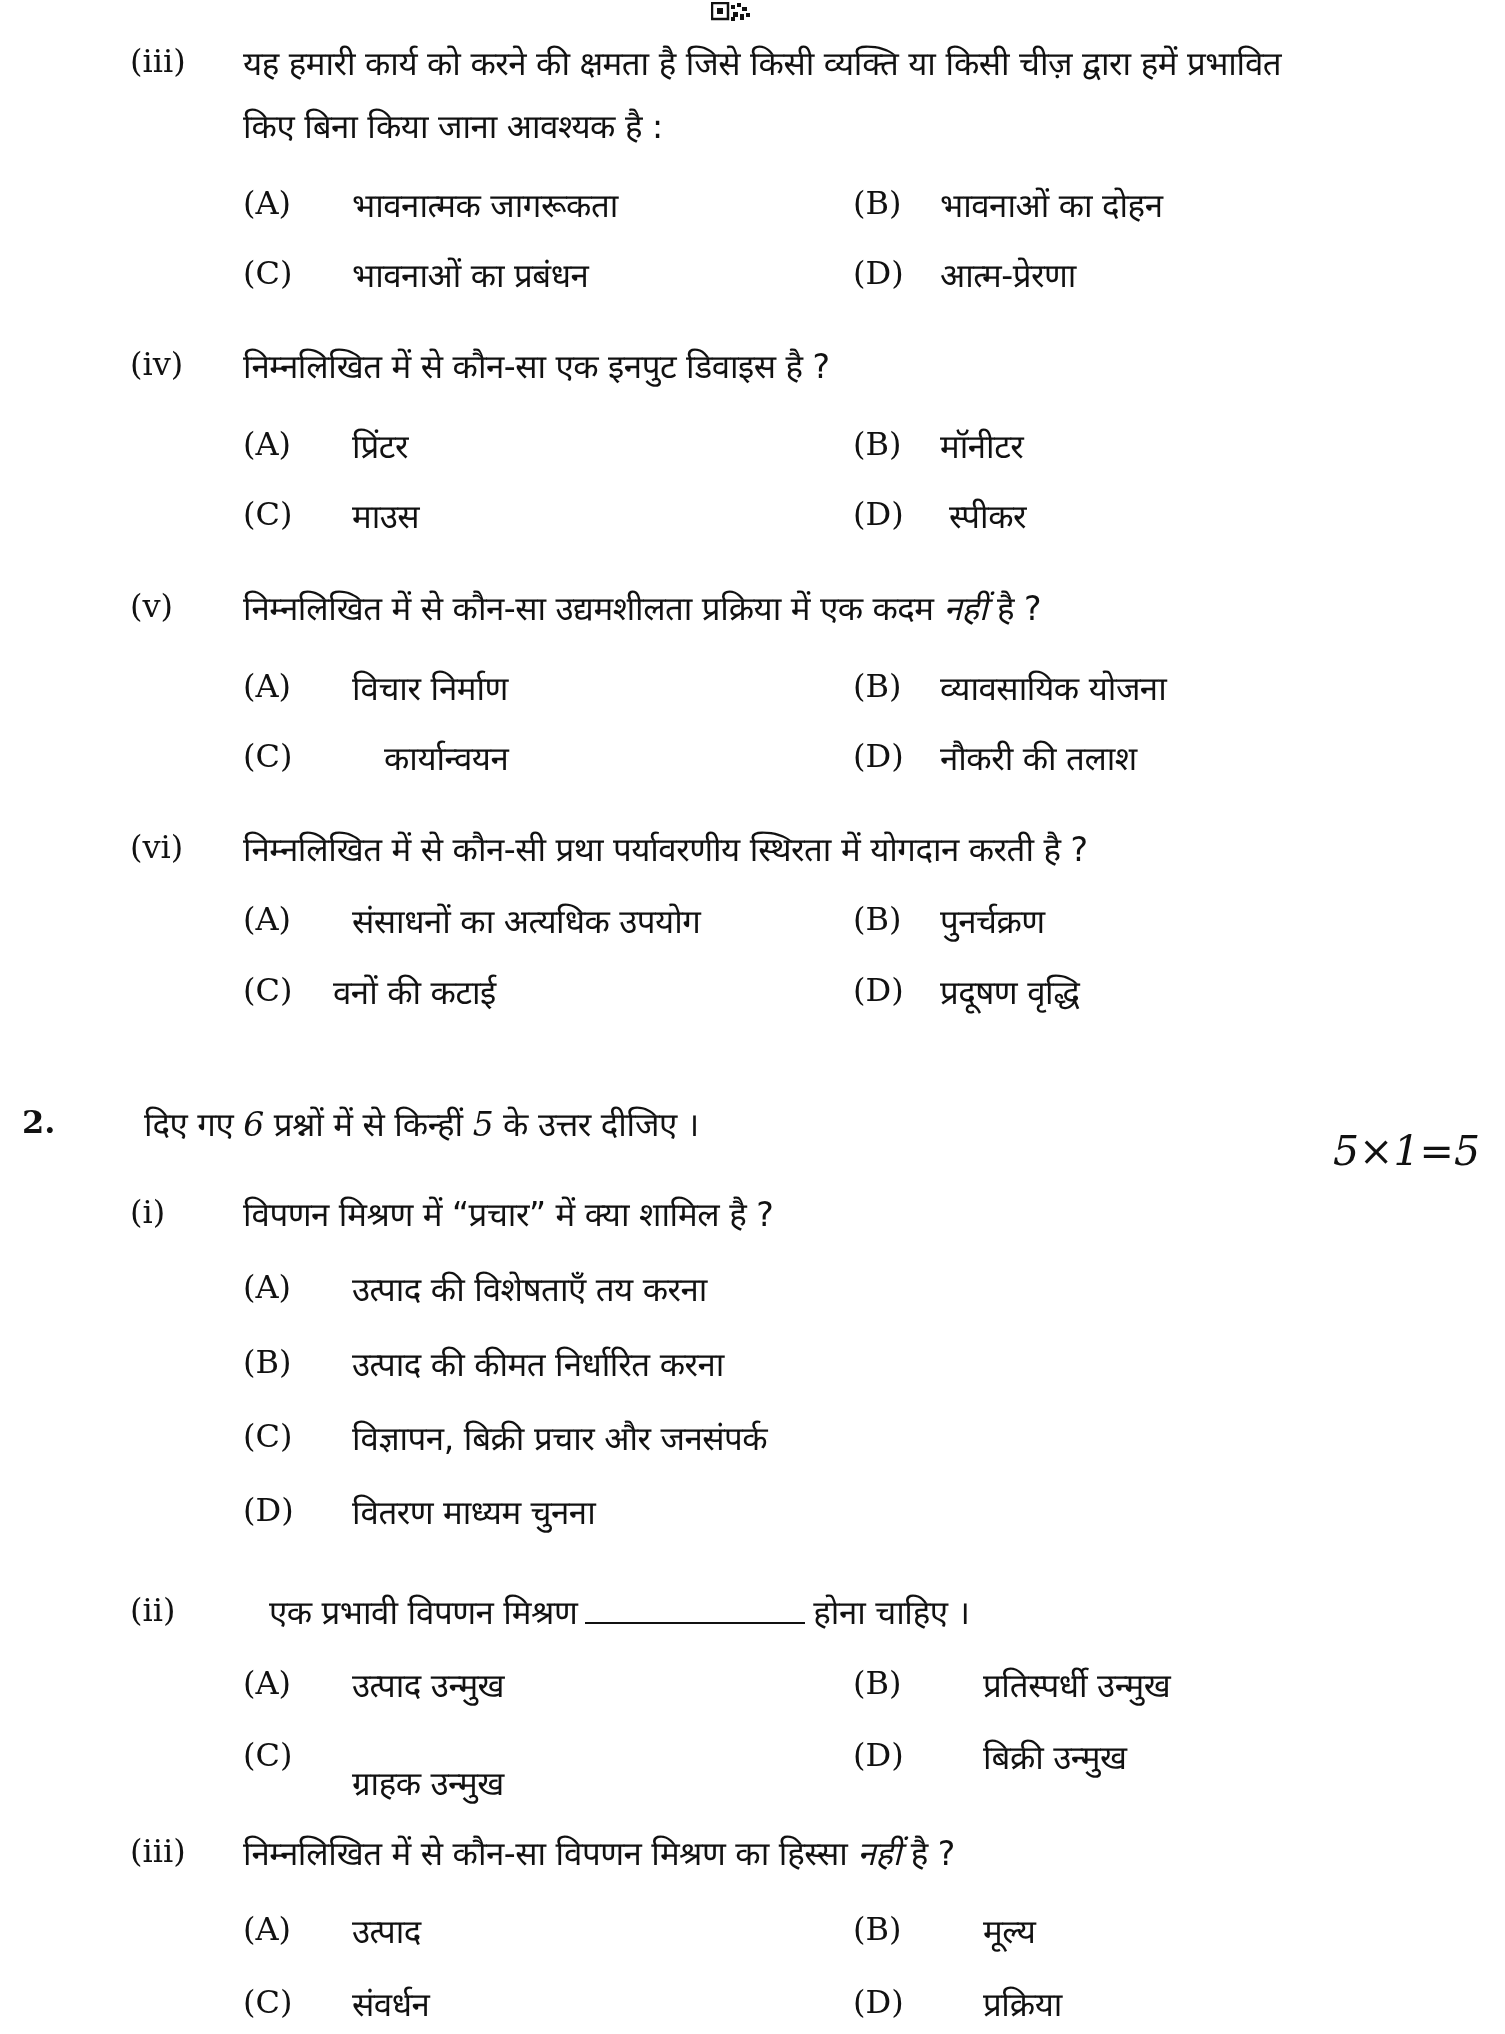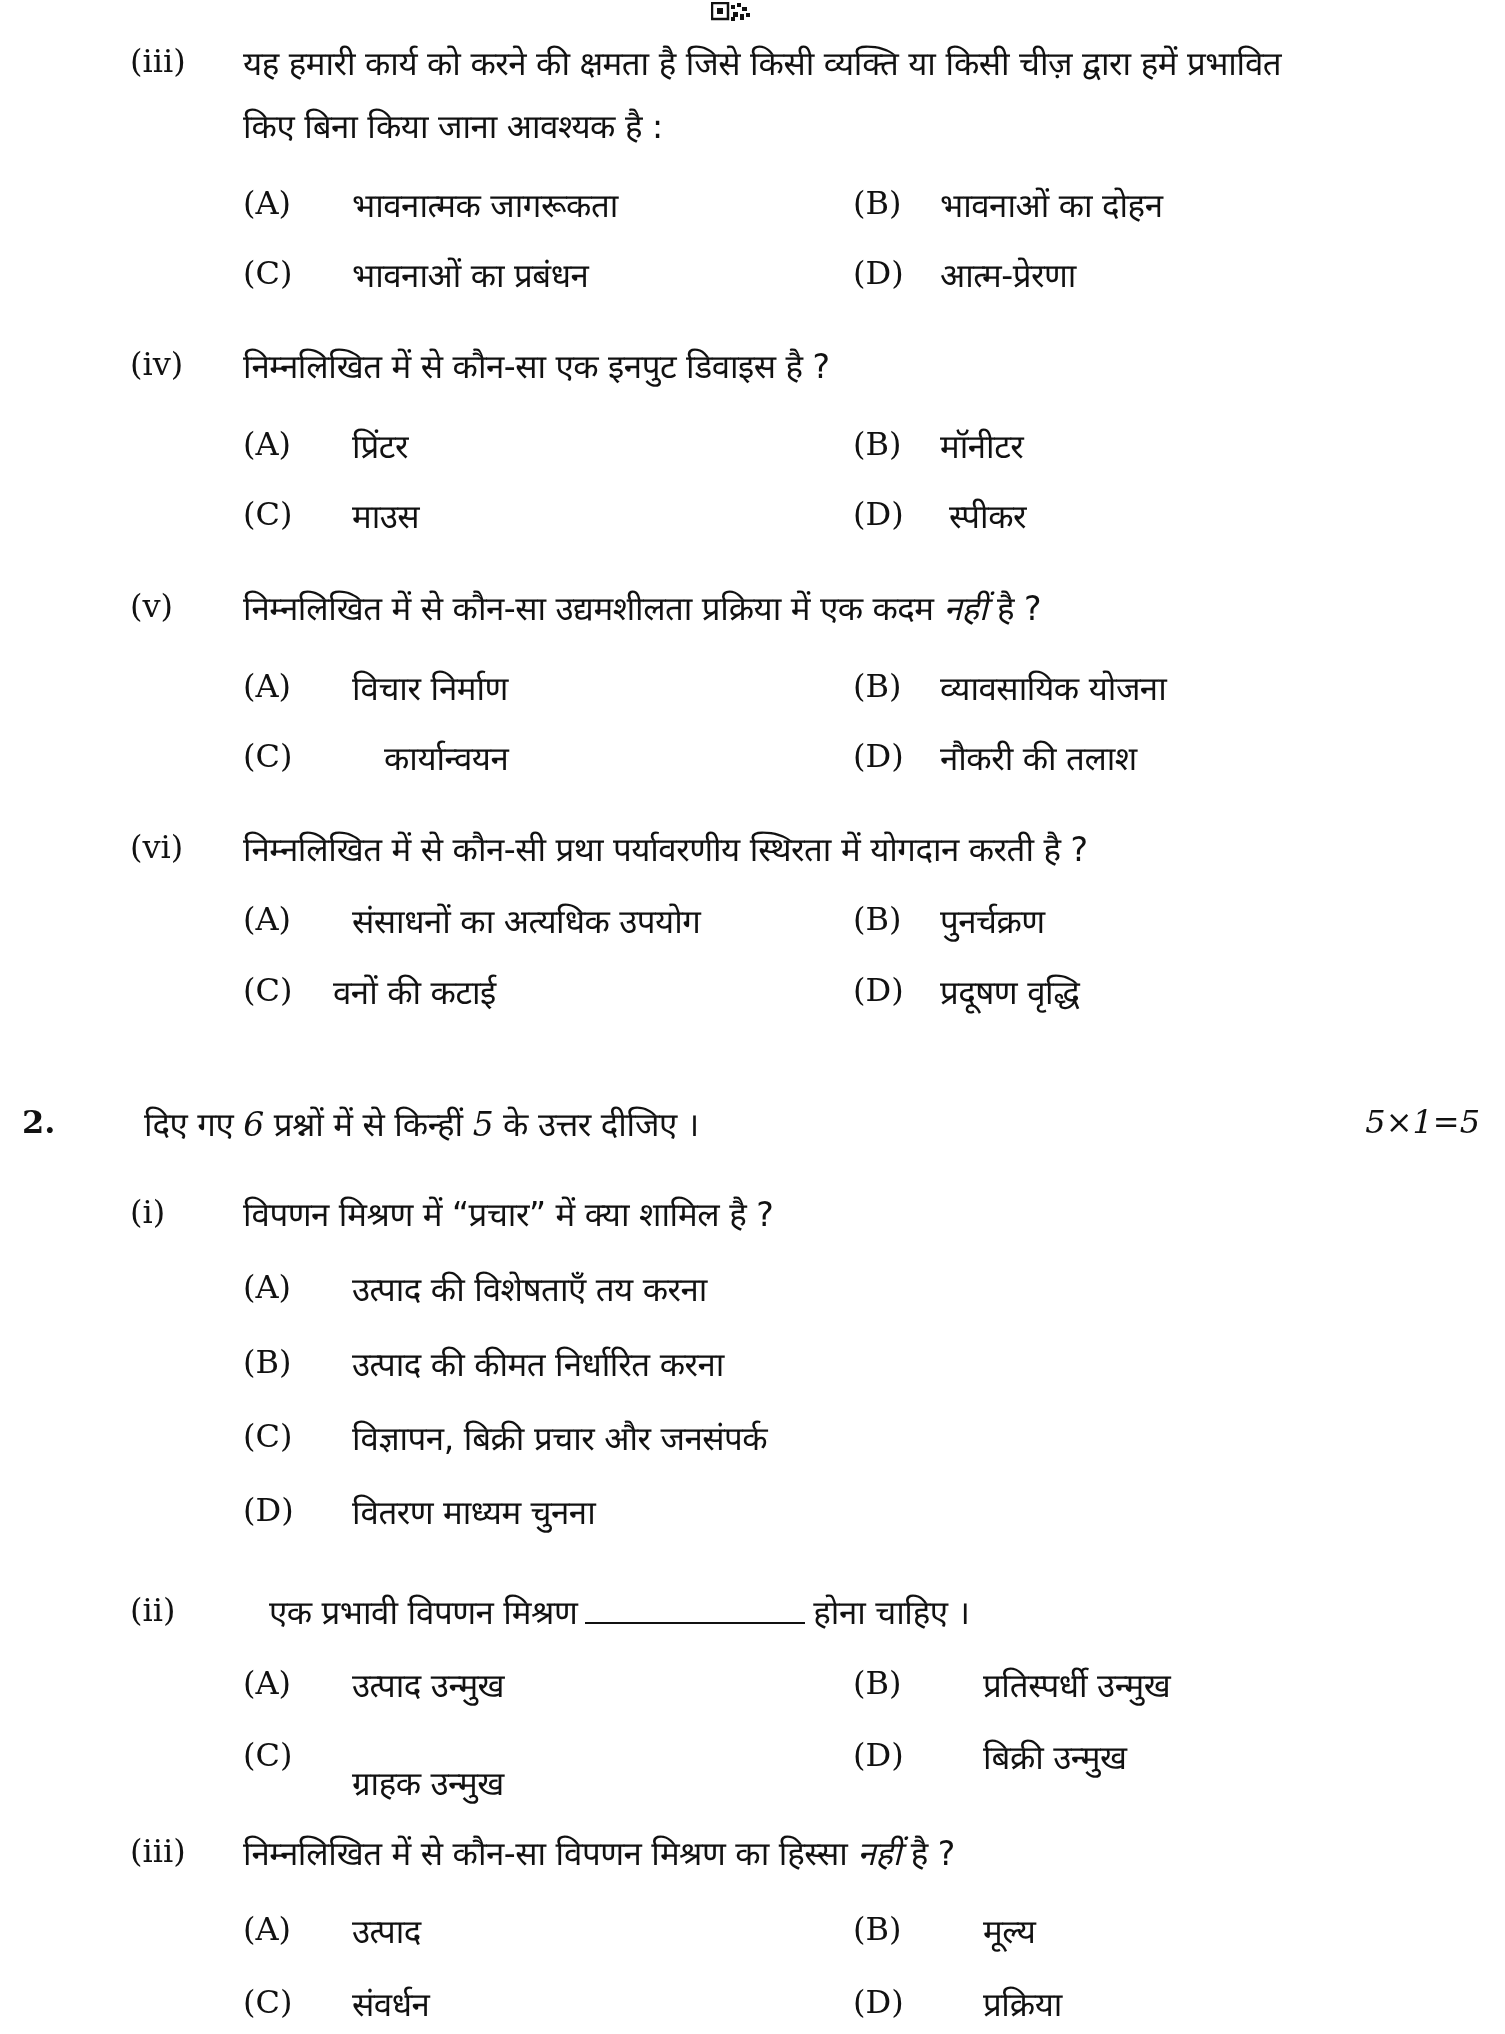--- a/index.html
+++ b/index.html
@@ -5,21 +5,21 @@
   html, body { margin:0; padding:0; background:#ffffff; }
   body { width:1505px; height:2034px; position:relative; overflow:hidden;
          font-family:"DejaVu Serif","Liberation Serif",serif; color:#111; }
   .abs { position:absolute; white-space:nowrap; }
   .qr { position:absolute; left:711px; top:2px; width:56px; height:20px; }
   .qnum { font-size:32px; }
   .qtext { font-size:33px; font-family:"DejaVu Sans","Liberation Sans",sans-serif; letter-spacing:-0.5px; }
   .optlbl { font-size:32px; }
   .opttxt { font-size:33px; font-family:"DejaVu Sans","Liberation Sans",sans-serif; letter-spacing:-0.5px; }
   .secnum { font-size:32px; font-weight:bold; }
-  .marks { font-size:32px; font-style:italic; }
+  .marks { font-size:41px; font-style:italic;margin-top:24px; }
   b.em { font-weight:normal; font-style:italic; }
   .blank { display:inline-block; width:220px; border-bottom:2px solid #111; margin:0 8px; vertical-align:baseline; height:1px; }
 </style>
 </head>
 <body>
 
 <svg class="qr" viewBox="0 0 56 20">
   <rect x="1" y="1" width="16" height="16" fill="none" stroke="#111" stroke-width="2.5"></rect>
   <rect x="6" y="6" width="6" height="6" fill="#111"></rect>
   <rect x="20" y="3" width="4" height="4" fill="#111"></rect>

